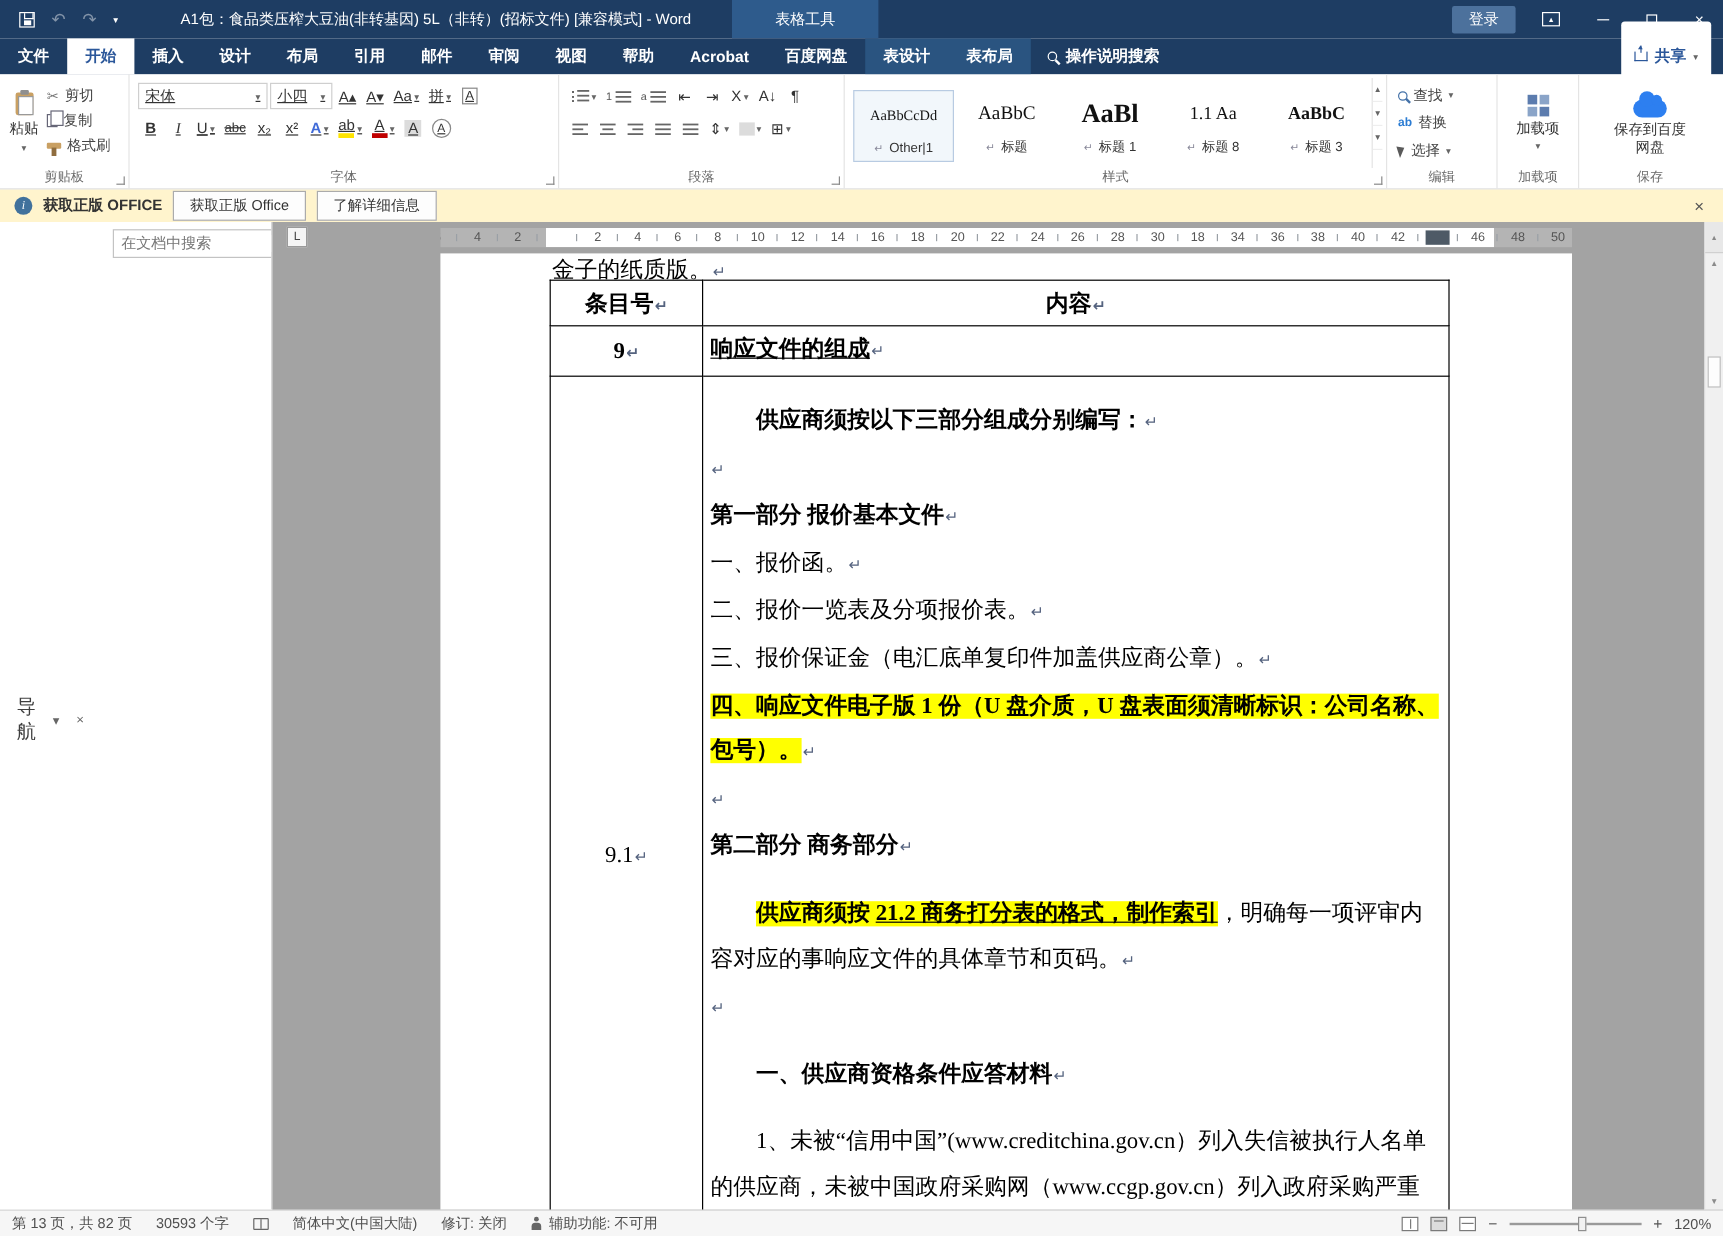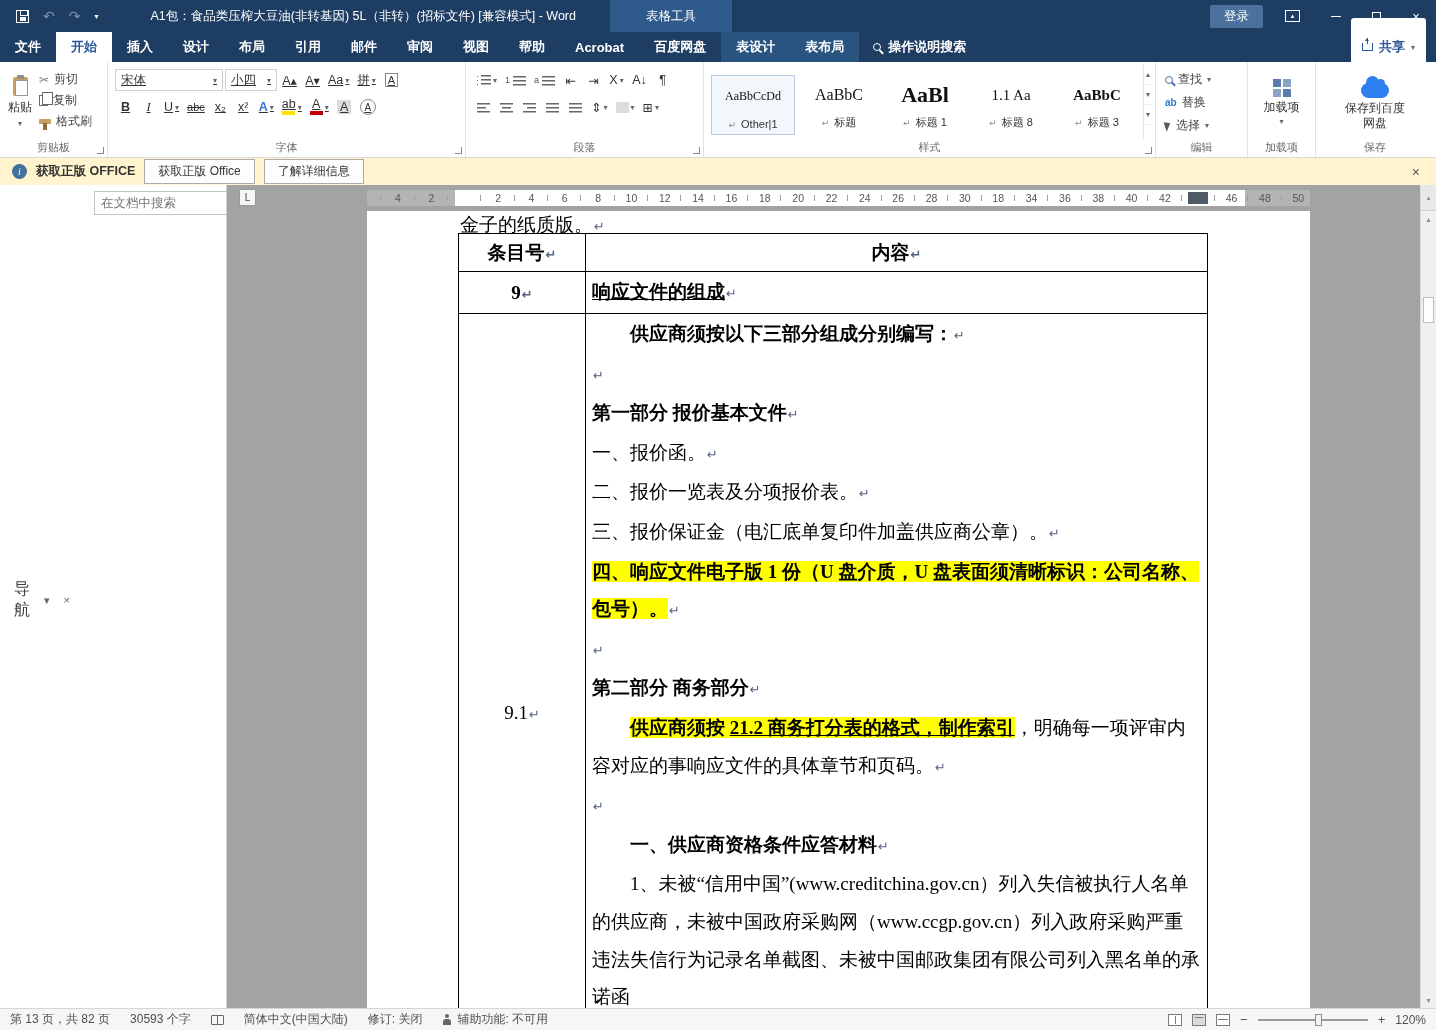--- a/index.html
+++ b/index.html
@@ -153,21 +153,21 @@
 .doc-table{border-collapse:collapse;margin-left:91px;width:750px;table-layout:fixed;
  font-family:"Liberation Serif","DejaVu Serif",serif;font-size:19px;color:#000;}
 .doc-table td{border:1px solid #000;vertical-align:top;}
 td.th{height:38px;text-align:center;font-weight:bold;vertical-align:middle;}
 tr.r9 td{height:42px;vertical-align:middle;}
 td.numcell{text-align:center;}
 tr.r9 td.numcell{font-weight:bold;}
 td.num2{padding-top:388px;}
 td.cellc{padding:1px 5px 0 6px;line-height:37.6px;}
 .para{line-height:37.6px;}
-.para.ind{text-indent:38px;}
+.para.ind{text-indent:38px;margin-top:17px;}
 .b{font-weight:bold;}
 .hl{background:#ffff00;}
 .u{text-decoration:underline;}
 .mk{font-family:"DejaVu Sans",sans-serif;font-size:13px;color:#55637f;margin-left:1px;}
 .mkp{font-family:"DejaVu Sans",sans-serif;}
 
 
 .vscroll{position:absolute;right:0;top:0;bottom:0;width:16px;background:#f0f0f0;border-left:1px solid #dadada;z-index:5;}
 .sbox{height:26px;background:#e8e8e8;border-bottom:1px solid #d0d0d0;display:flex;align-items:center;justify-content:center;font-size:7px;color:#888;}
 .sarr{height:16px;display:flex;align-items:center;justify-content:center;color:#8b8b8b;font-size:8px;}

